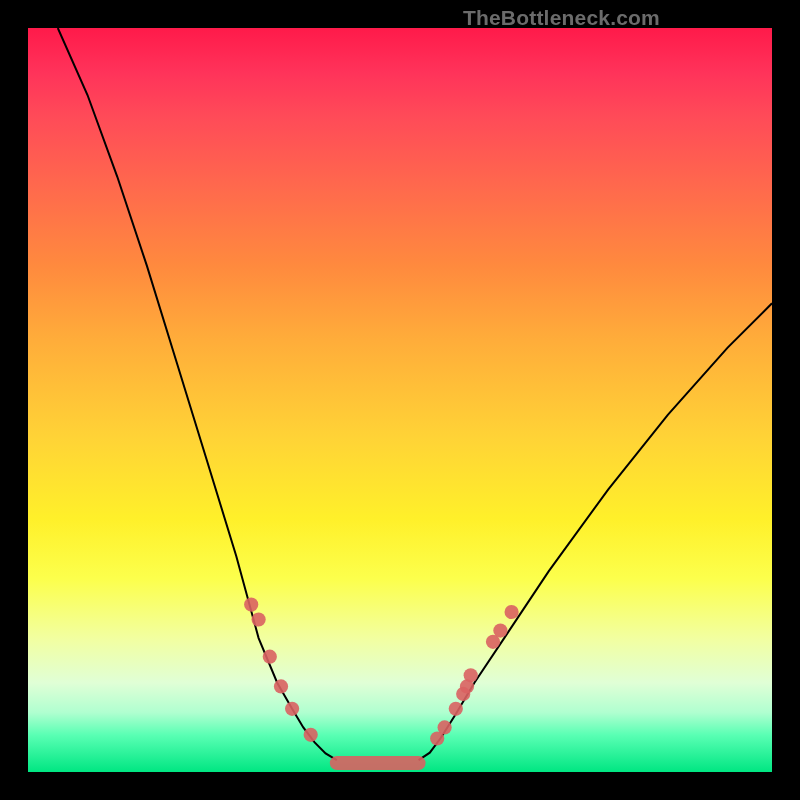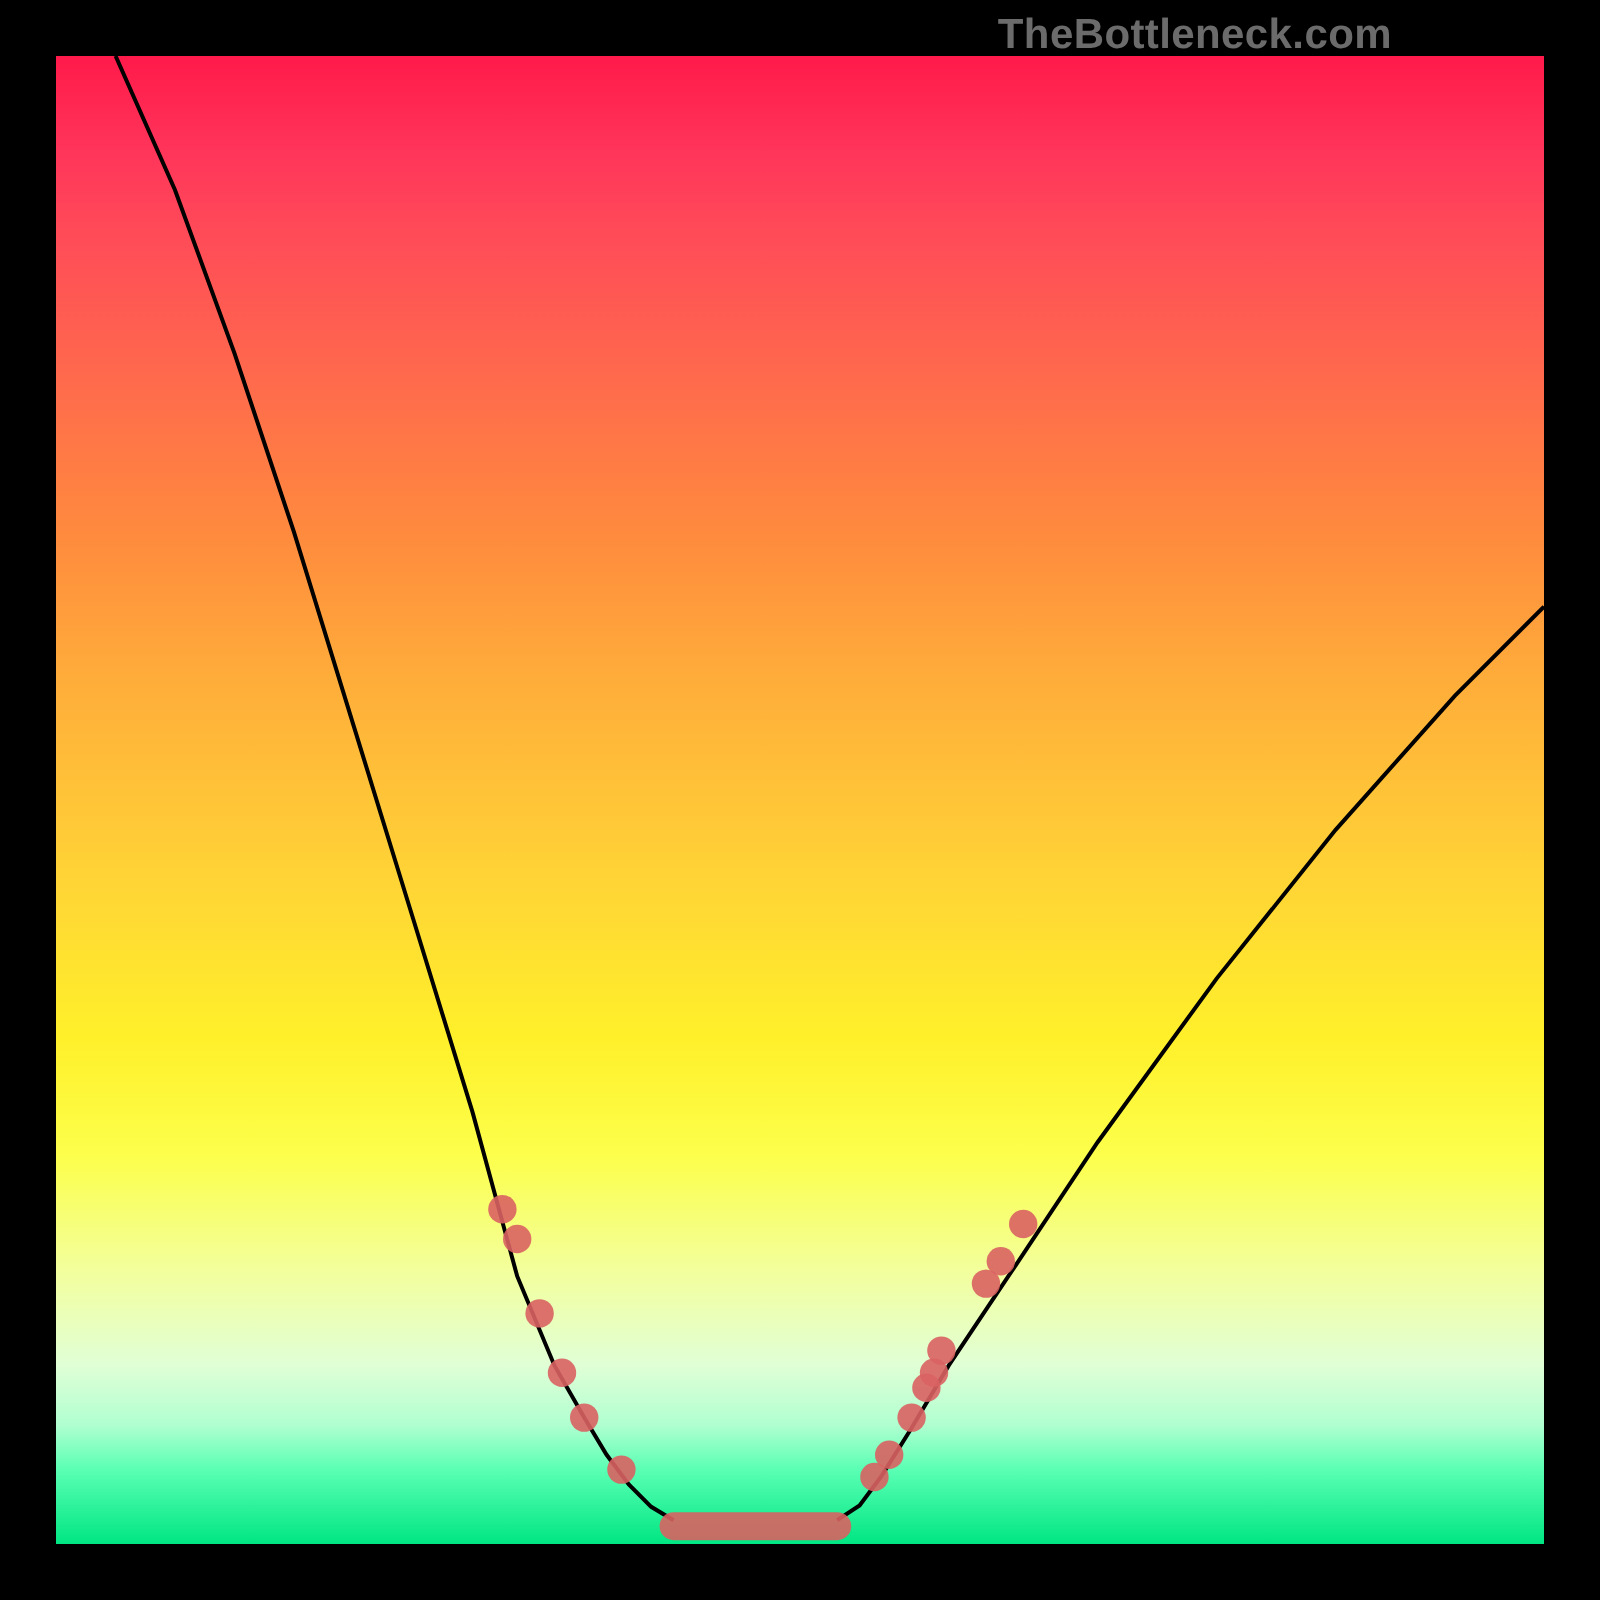--- a/index.html
+++ b/index.html
@@ -9,21 +9,20 @@
     height: 800px;
     overflow: hidden;
     background: #000;
     font-family: Arial, Helvetica, sans-serif;
   }
   .frame {
     position: relative;
     width: 674px;
     height: 800px;
     background: #000;
-    padding-left: 36px;
   }
   .plot {
     position: absolute;
     left: 28px;
     top: 28px;
     width: 744px;
     height: 744px;
     background: linear-gradient(to bottom,
       #ff1a4a 0%,
       #ff335a 6%,

